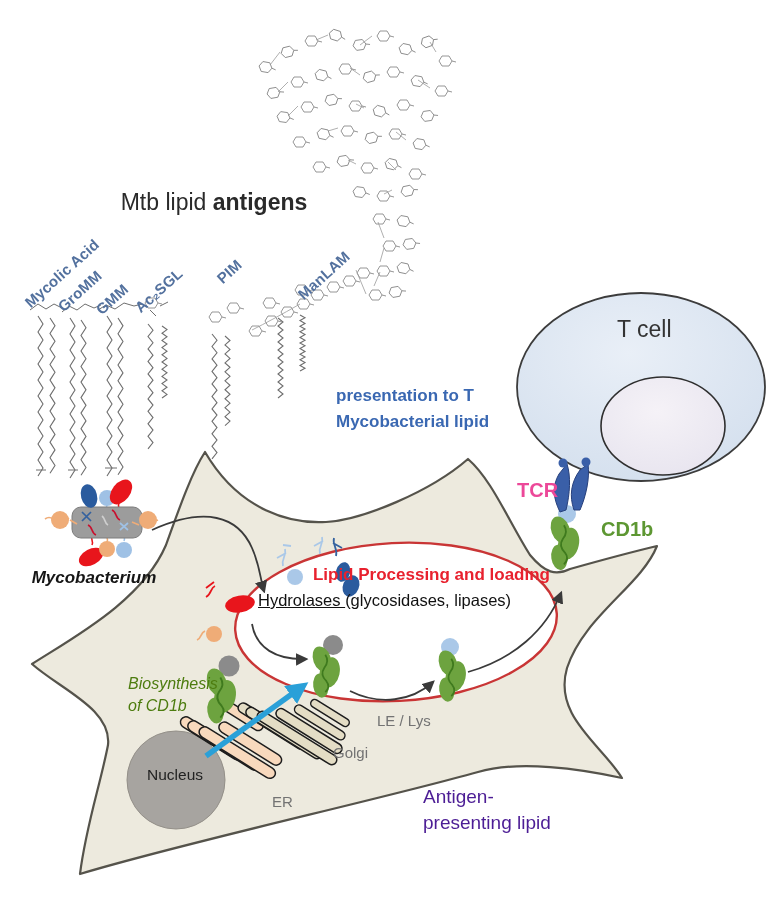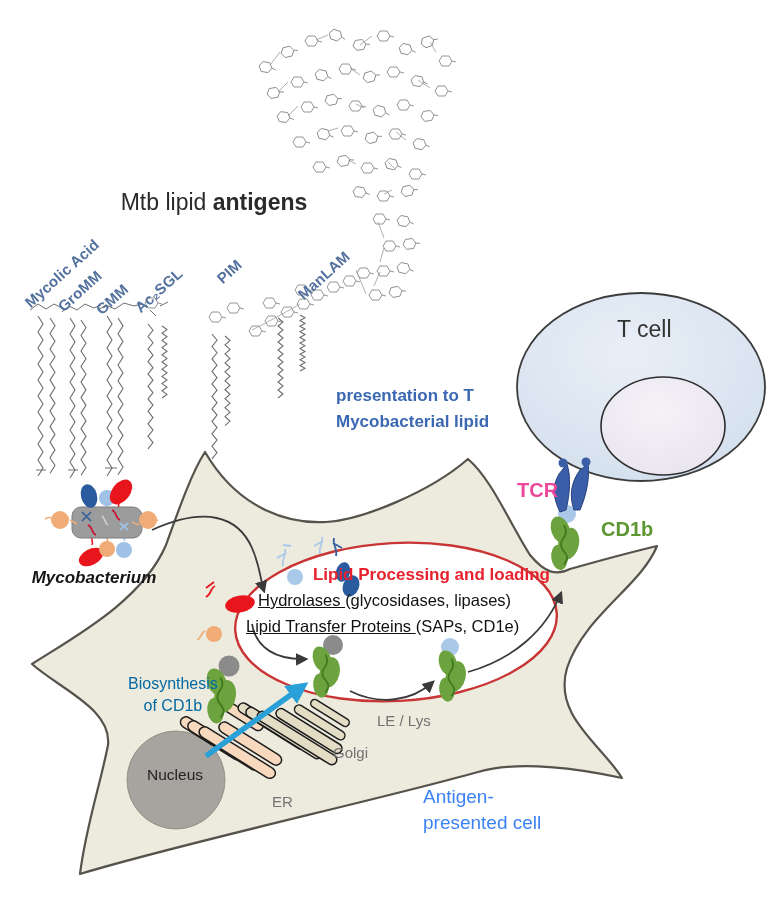--- a/index.html
+++ b/index.html
@@ -13,24 +13,24 @@
   .lipid-label{font-size:15px;font-weight:bold;color:#53719e;transform:rotate(-42deg);
                transform-origin:0 50%;letter-spacing:.2px;}
   .mtb-name{font-size:17px;font-weight:bold;font-style:italic;color:#151515;line-height:1.45;}
   .caption{font-size:17px;font-weight:bold;color:#3a68b2;line-height:1.5;}
   .tcell-label{font-size:23px;color:#333;margin-left:19px;}
   .tcr-label{font-size:20px;font-weight:bold;color:#ec4899;}
   .cd1b-label{font-size:20px;font-weight:bold;color:#5d9732;}
   .proc-title{font-size:17px;font-weight:bold;color:#e8212e;}
   .proc-line{font-size:16.5px;color:#111;}
   .proc-line .u{text-decoration:underline;}
-  .biosyn{font-size:16px;color:#0369a1;line-height:1.4;text-align:center;}
+  .biosyn{font-size:16px;font-style:italic;color:#4d7c0f;line-height:1.4;}
   .organelle{font-size:15px;color:#737373;}
   .nucleus-label{font-size:15.5px;color:#222;}
-  .apc-label{font-size:19px;color:#3b82f6;line-height:1.35;}
+  .apc-label{font-size:19px;color:#4c1d95;line-height:1.35;}
   .blk{display:block;}
 </style>
 </head>
 <body>
 
 <div id="stage">
 
 <svg width="768" height="903" viewBox="0 0 768 903">
   <defs>
     <path id="zig" d="m0,0 l5,8 l-5,8 l5,8 l-5,8 l5,8 l-5,8 l5,8 l-5,8 l5,8 l-5,8 l5,8 l-5,8 l5,8 l-5,8 l5,8 l-5,8 l5,8 l-5,8 l5,8 l-5,8" fill="none" stroke="#6e6e6e" stroke-width="1.1" vector-effect="non-scaling-stroke"></path>
@@ -302,32 +302,29 @@
 </div>
 
 <div class="t tcell-label" style="left:598px;top:316px;">T cell</div>
 <div class="t tcr-label" style="left:517px;top:479px;">TCR</div>
 <div class="t cd1b-label" style="left:601px;top:518px;">CD1b</div>
 
 <div class="t proc-title" style="left:268px;top:565px;width:282px;text-align:right;">Lipid Processing and loading</div>
 <div class="t proc-line" style="left:258px;top:591px;">
   <span class="u">Hydrolases </span><span>(glycosidases, lipases)</span>
 </div>
-<div class="t proc-line" style="left:246px;top:617px;">
-  <span class="u">Lipid Transfer Proteins </span><span>(SAPs, CD1e)</span>
-</div>
 
 <div class="t biosyn" style="left:128px;top:673px;">
   <span class="blk">Biosynthesis</span>
   <span class="blk">of CD1b</span>
 </div>
 
 <div class="t organelle" style="left:377px;top:712px;">LE / Lys</div>
 <div class="t organelle" style="left:333px;top:744px;">Golgi</div>
 <div class="t organelle" style="left:272px;top:793px;">ER</div>
 <div class="t nucleus-label" style="left:147px;top:766px;">Nucleus</div>
 
 <div class="t apc-label" style="left:423px;top:784px;">
   <span class="blk">Antigen-</span>
-  <span class="blk">presented cell</span>
+  <span class="blk">presenting lipid</span>
 </div>
 
 </div>
 
 </body></html>

